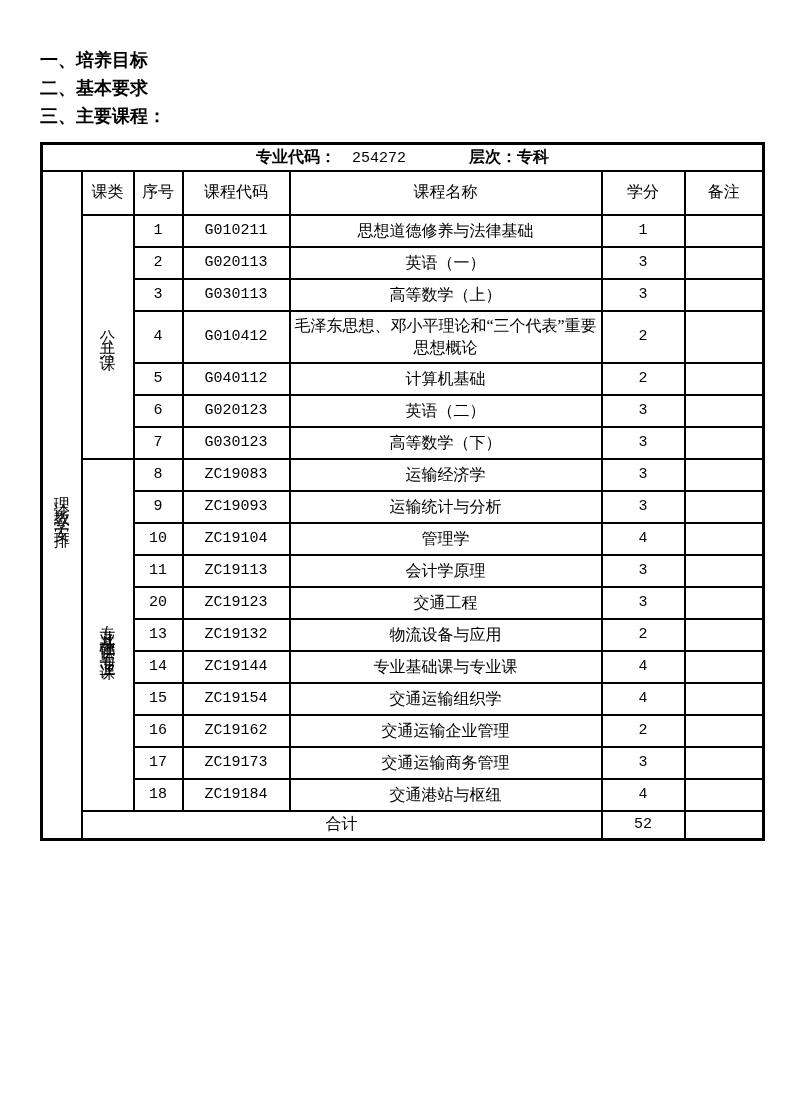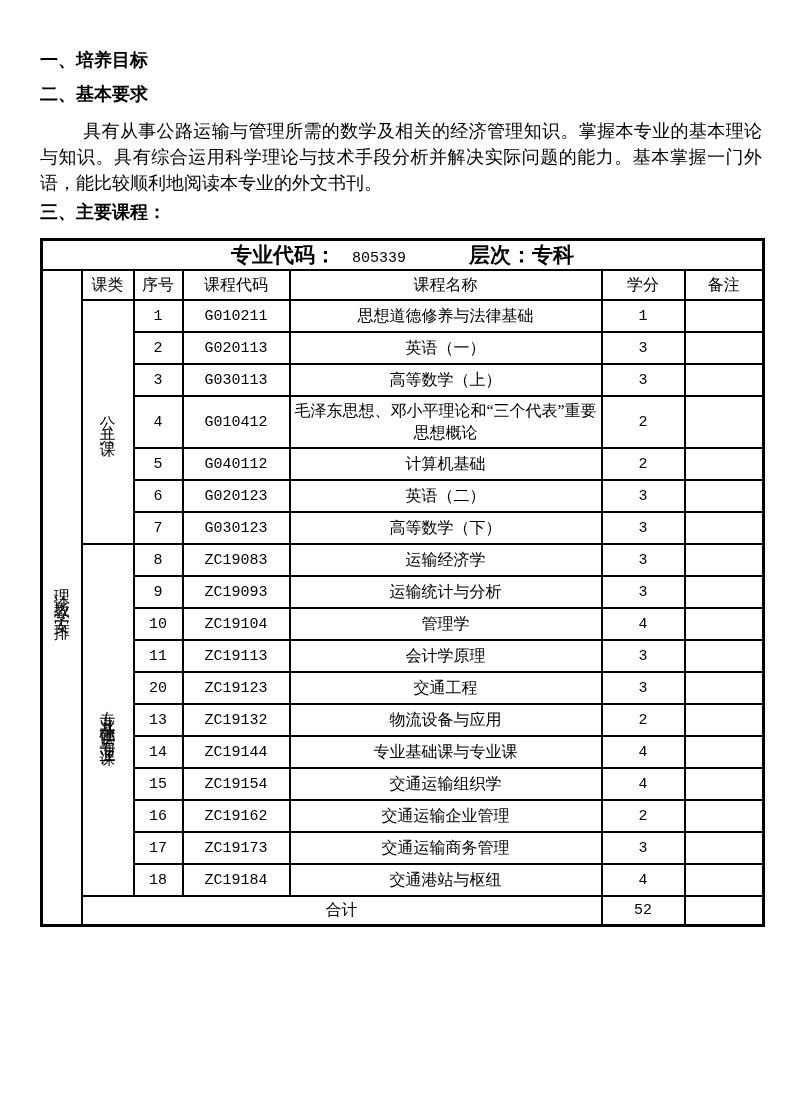--- a/index.html
+++ b/index.html
@@ -14,46 +14,46 @@
   .title {
     font-family: "Liberation Sans", "DejaVu Sans", sans-serif;
     font-size: 26px; font-weight: bold; text-align: center;
     letter-spacing: 1px; margin-top: 4px;
   }
   .sec {
     font-family: "Liberation Sans", "DejaVu Sans", sans-serif;
     font-size: 18px; font-weight: bold;
   }
   .sec1 { margin-top: 22px; }
-  .sec2 { margin-top: 10px; }
+  .sec2 { margin-top: 4px; }
   .sec3 { margin-top: 4px; }
   .para {
     font-size: 18px; line-height: 26px; text-align: justify;
     text-indent: 2.4em; margin-top: 12px;
   }
 
   table.curriculum {
     width: 722px; border-collapse: collapse; table-layout: fixed;
     margin-top: 14px; font-size: 16px;
     border: 3px solid #000;
   }
   .curriculum td {
     border: 2px solid #000; text-align: center; vertical-align: middle;
     padding: 0; overflow: hidden;
   }
   tr.meta-row  { height: 27px; }
-  tr.head-row  { height: 30px; }
+  tr.head-row  { height: 44px; }
   tr.crow      { height: 32px; }
   tr.tall      { height: 52px; }
   tr.total-row { height: 29px; }
 
   .meta-cell { text-align: left; padding: 2px 8px; }
   .blabel {
     font-family: Liberation Mono, monospace;
-    font-weight: bold; font-size: 21px;
+    font-weight: bold; font-size: 16px;
   }
   .code-val { margin-left: 16px; }
   .lvl { margin-left: 63px; }
 
   .mono {
     font-family: "Liberation Mono", "DejaVu Sans Mono", monospace;
     font-size: 15px;
   }
   .cname { text-align: left; padding: 2px 7px; line-height: 22px; }
 
@@ -67,39 +67,38 @@
 </style>
 </head>
 <body>
 
 <div class="page">
 
 
   <h2 class="sec sec1">一、培养目标</h2>
 
   <h2 class="sec sec2">二、基本要求</h2>
-  <p class="para">具有从事公路运输与管理所需的数学及相关的经济管理知识。掌握本专业的基本理论与知识。具有综合运用科学理论与技术手段分析并解决实际问题的能力。基本掌握一门外语，能比较顺利地阅读本专业的外文书刊。</p>
 
   <h2 class="sec sec3">三、主要课程：</h2>
 
   <table class="curriculum">
     <colgroup>
       <col style="width:40px">
         <col style="width:52px">
         <col style="width:49px">
       <col style="width:107px">
         <col style="width:312px">
         <col style="width:83px">
         <col style="width:79px">
     </colgroup>
 
     <tbody>
         <tr class="meta-row">
       <td colspan="7" class="meta-cell">
-        <span class="blabel">专业代码：</span><span class="mono code-val">805339</span><span class="blabel lvl">层次：</span><span class="blabel">专科</span>
+        <span class="blabel">专业代码：</span><span class="mono code-val">254272</span><span class="blabel lvl">层次：</span><span class="blabel">专科</span>
       </td>
     </tr>
 
     <tr class="head-row">
       <td rowspan="20">
         <div class="vtext v-left">理论教学安排</div>
       </td>
       <td>课类</td>
       <td>序号</td>
       <td>课程代码</td>

